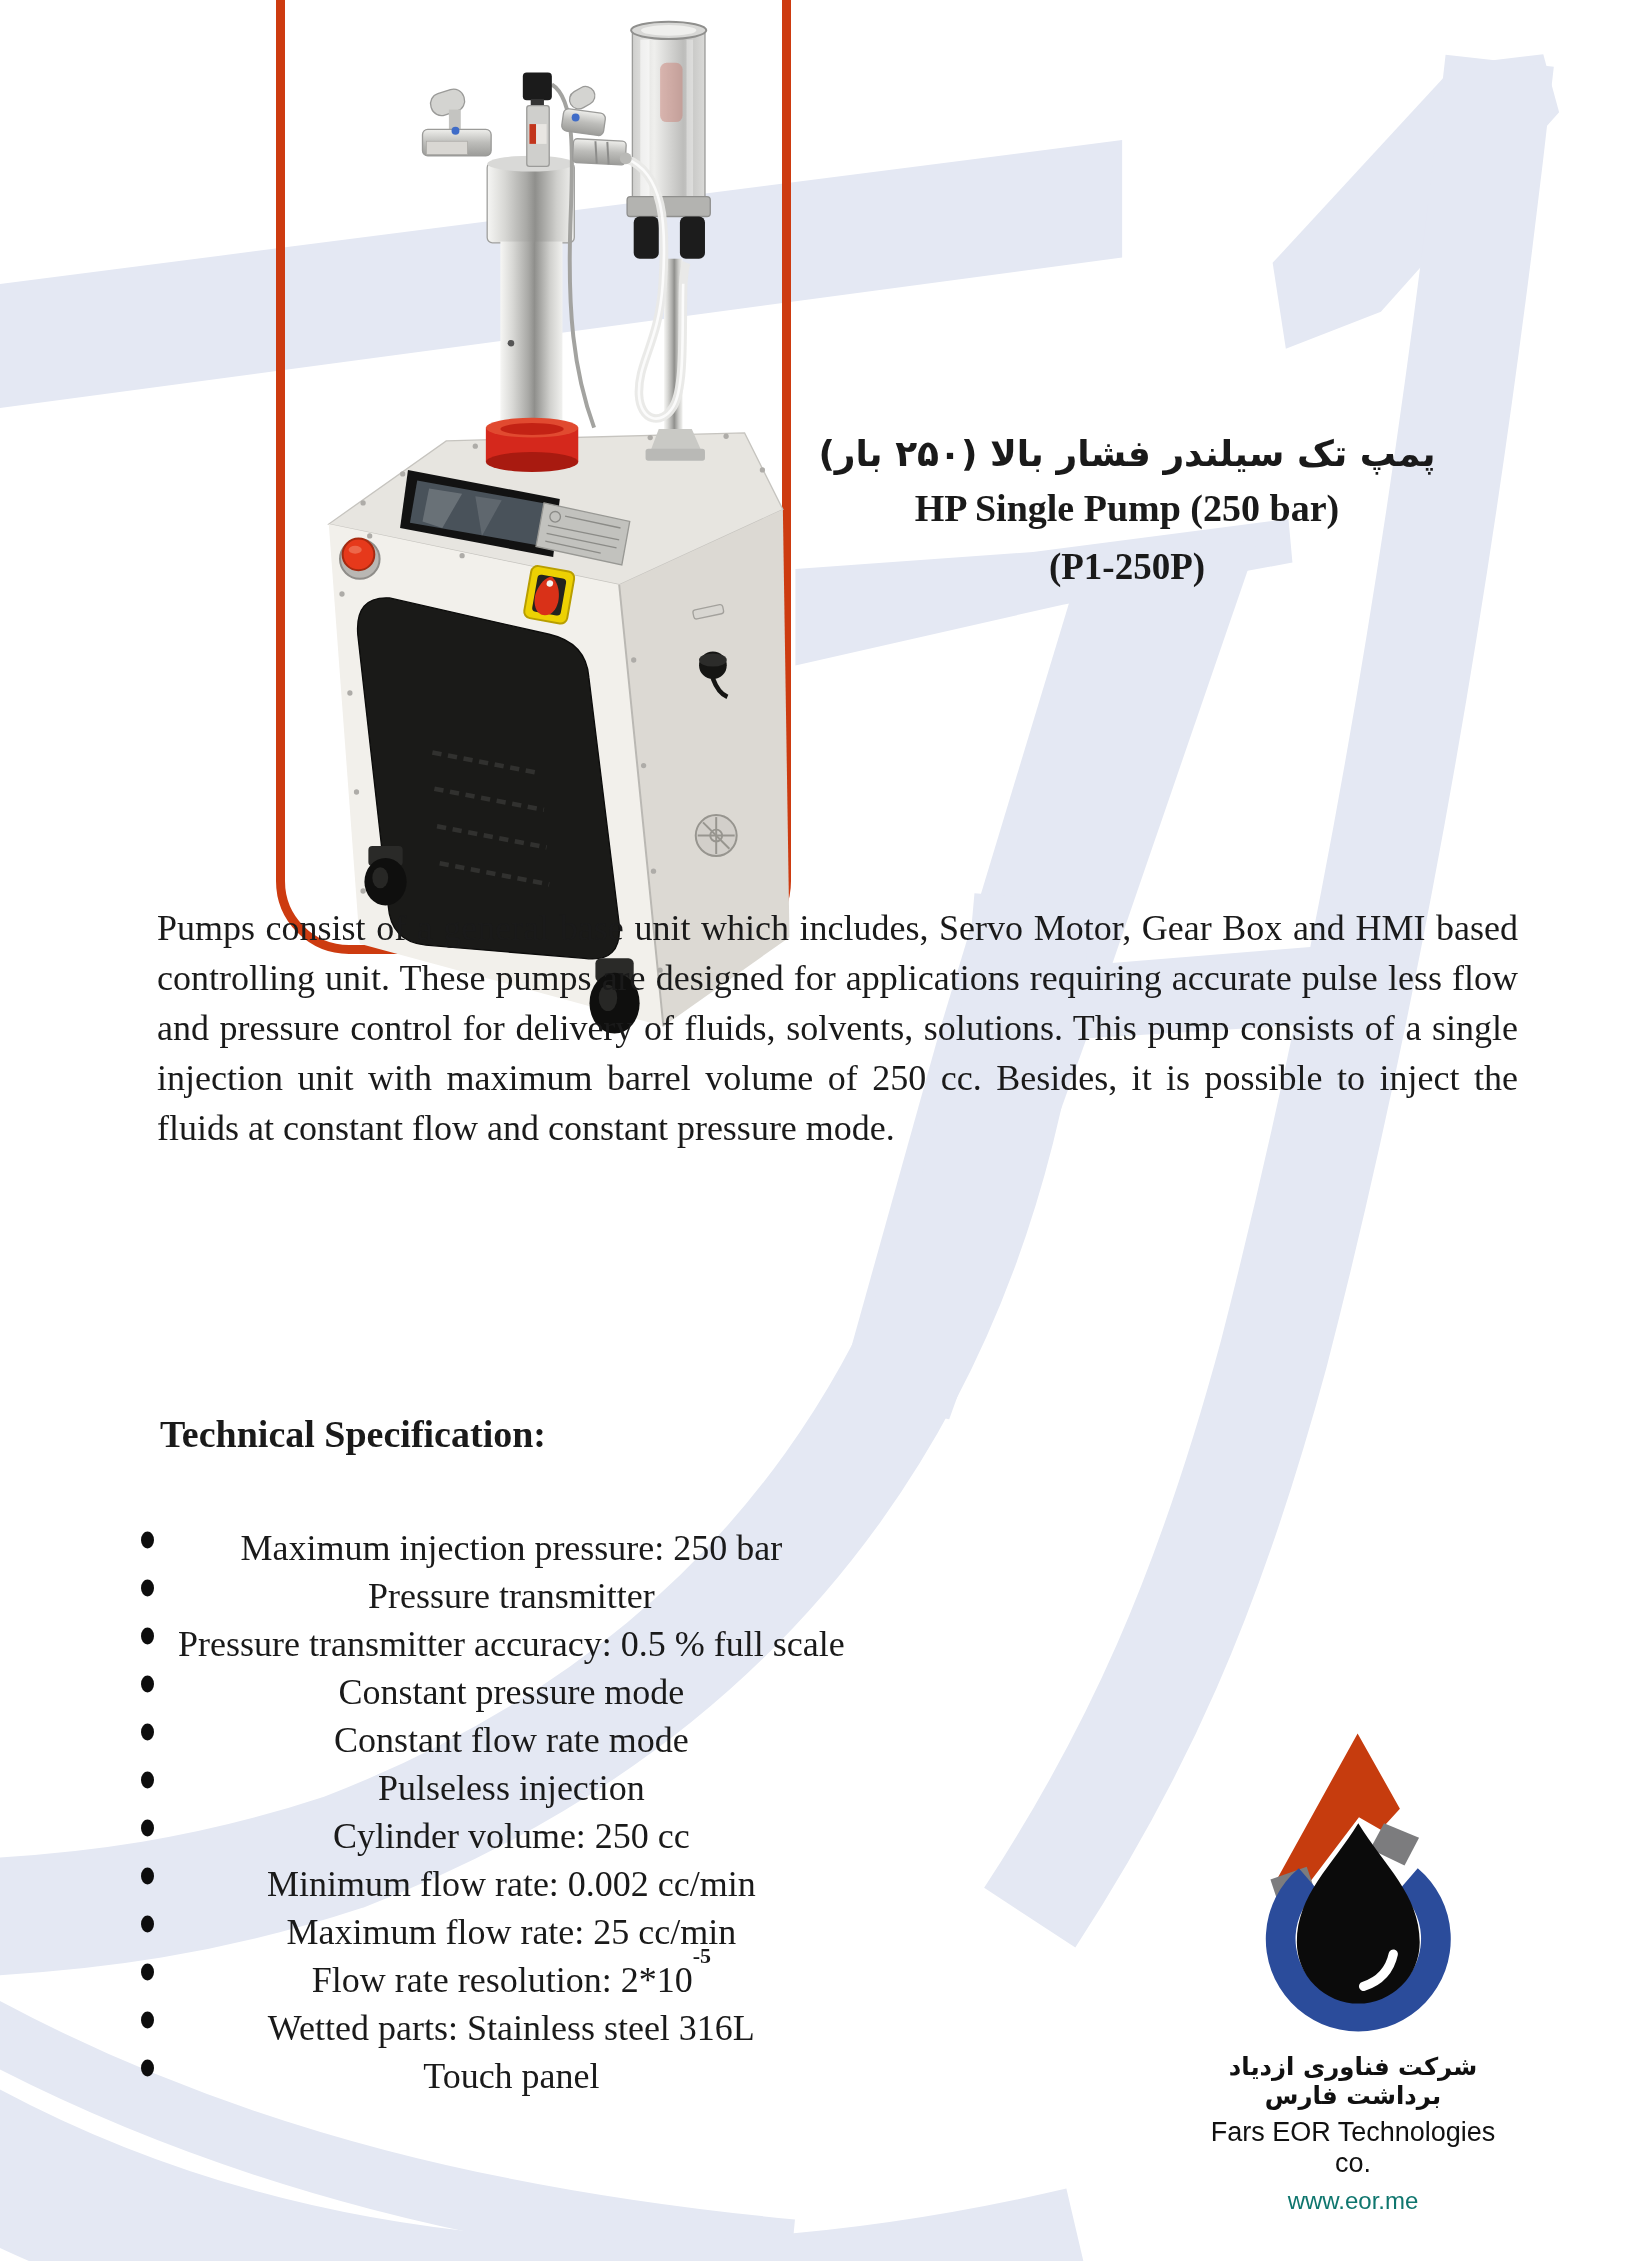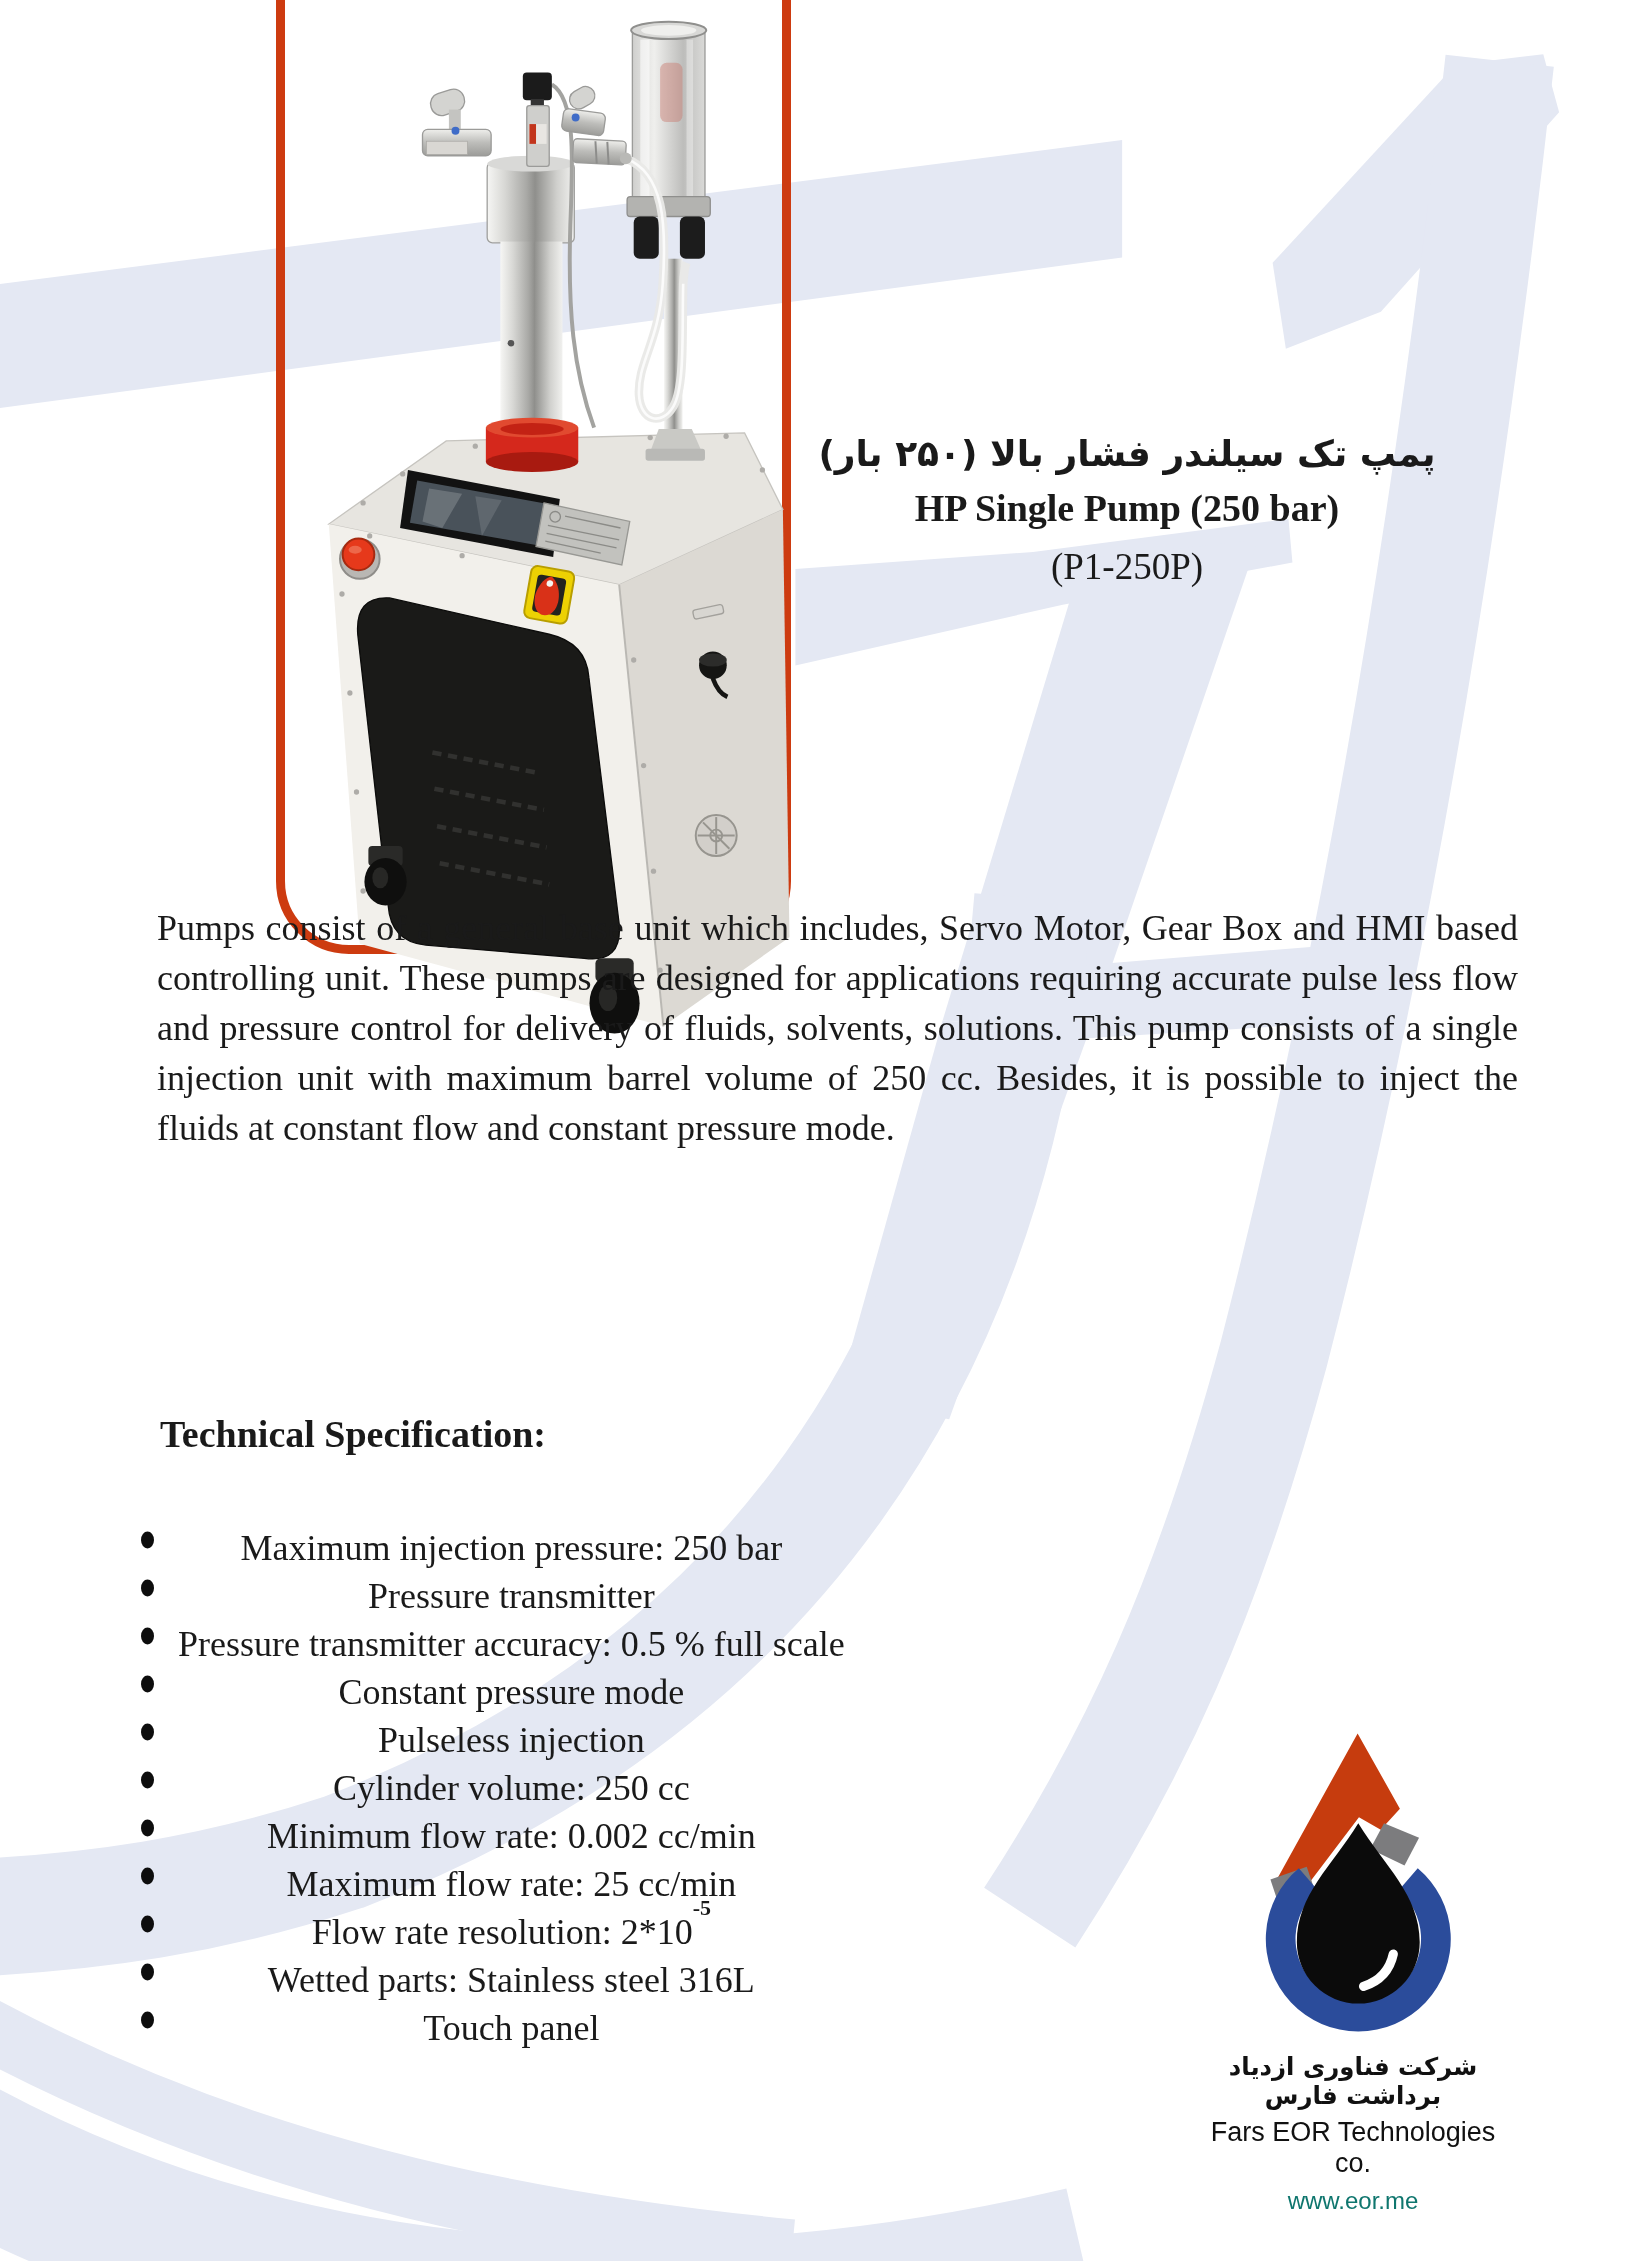--- a/index.html
+++ b/index.html
@@ -10,21 +10,21 @@
   }
   .bg-svg { position:absolute; left:0; top:0; width:1637px; height:2261px; z-index:0; }
   .photo-frame {
     position:absolute; left:276px; top:-86px; width:515px; height:1040px;
     border:9.2px solid #cd3b10; border-radius:73px; box-sizing:border-box; z-index:1;
   }
   .machine-svg { position:absolute; left:264px; top:0px; width:548px; height:1056px; z-index:2; }
   .title-block { position:absolute; left:800px; top:433px; width:654px; text-align:center; z-index:3; }
   .title-fa { font-family:"DejaVu Sans", sans-serif; font-weight:bold; font-size:36px; line-height:1.15; direction:rtl; }
   .title-en { font-size:38px; font-weight:bold; margin-top:14.5px; line-height:1; }
-  .title-model { font-size:37px; font-weight:normal; margin-top:21px; line-height:1; }
+  .title-model { font-size:37px; font-weight:bold; margin-top:21px; line-height:1; }
   .desc {
     position:absolute; left:157px; top:903px; width:1361px; margin:0;
     font-size:36px; line-height:50px; text-align:justify; z-index:3;
   }
   .spec-heading { position:absolute; left:160px; top:1412px; margin:0; font-size:38px; font-weight:bold; z-index:3; }
   .spec-list { position:absolute; left:124px; top:1500px; margin:16px; padding:0; list-style:none; z-index:3;text-align:center; }
   .spec-list li { position:relative; height:48px; line-height:48px; font-size:36px; padding-left:38px; white-space:nowrap; }
   .dot { position:absolute; left:1.3px; top:50%; transform:translateY(-50%); width:13.2px; height:17px; background:#0d0d0d; border-radius:50%; }
   sup.res { font-size:22px; position:relative; top:-16px; font-weight:bold; }
   .brand { position:absolute; left:1208px; top:1724px; width:290px; text-align:center; z-index:3; font-family:"Liberation Sans", sans-serif; }
@@ -239,20 +239,21 @@
 
   <p class="desc">Pumps consist of a general base unit which includes, Servo Motor, Gear Box and HMI based controlling unit. These pumps are designed for applications requiring accurate pulse less flow and pressure control for delivery of fluids, solvents, solutions. This pump consists of a single injection unit with maximum barrel volume of 250 cc. Besides, it is possible to inject the fluids at constant flow and constant pressure mode.</p>
 
   <h2 class="spec-heading">Technical Specification:</h2>
 
   <ul class="spec-list">
     <li><span class="dot"></span><span>Maximum injection pressure: 250 bar</span><sup class="res"></sup></li>
     <li><span class="dot"></span><span>Pressure transmitter</span><sup class="res"></sup></li>
     <li><span class="dot"></span><span>Pressure transmitter accuracy: 0.5 % full scale</span><sup class="res"></sup></li>
     <li><span class="dot"></span><span>Constant pressure mode</span><sup class="res"></sup></li>
+    <li><span class="dot"></span><span>Constant flow rate mode</span><sup class="res"></sup></li>
     <li><span class="dot"></span><span>Pulseless injection</span><sup class="res"></sup></li>
     <li><span class="dot"></span><span>Cylinder volume: 250 cc</span><sup class="res"></sup></li>
     <li><span class="dot"></span><span>Minimum flow rate: 0.002 cc/min</span><sup class="res"></sup></li>
     <li><span class="dot"></span><span>Maximum flow rate: 25 cc/min</span><sup class="res"></sup></li>
     <li><span class="dot"></span><span>Flow rate resolution: 2*10</span><sup class="res">-5</sup></li>
     <li><span class="dot"></span><span>Wetted parts: Stainless steel 316L</span><sup class="res"></sup></li>
     <li><span class="dot"></span><span>Touch panel</span><sup class="res"></sup></li>
   </ul>
 
   <div class="brand">

